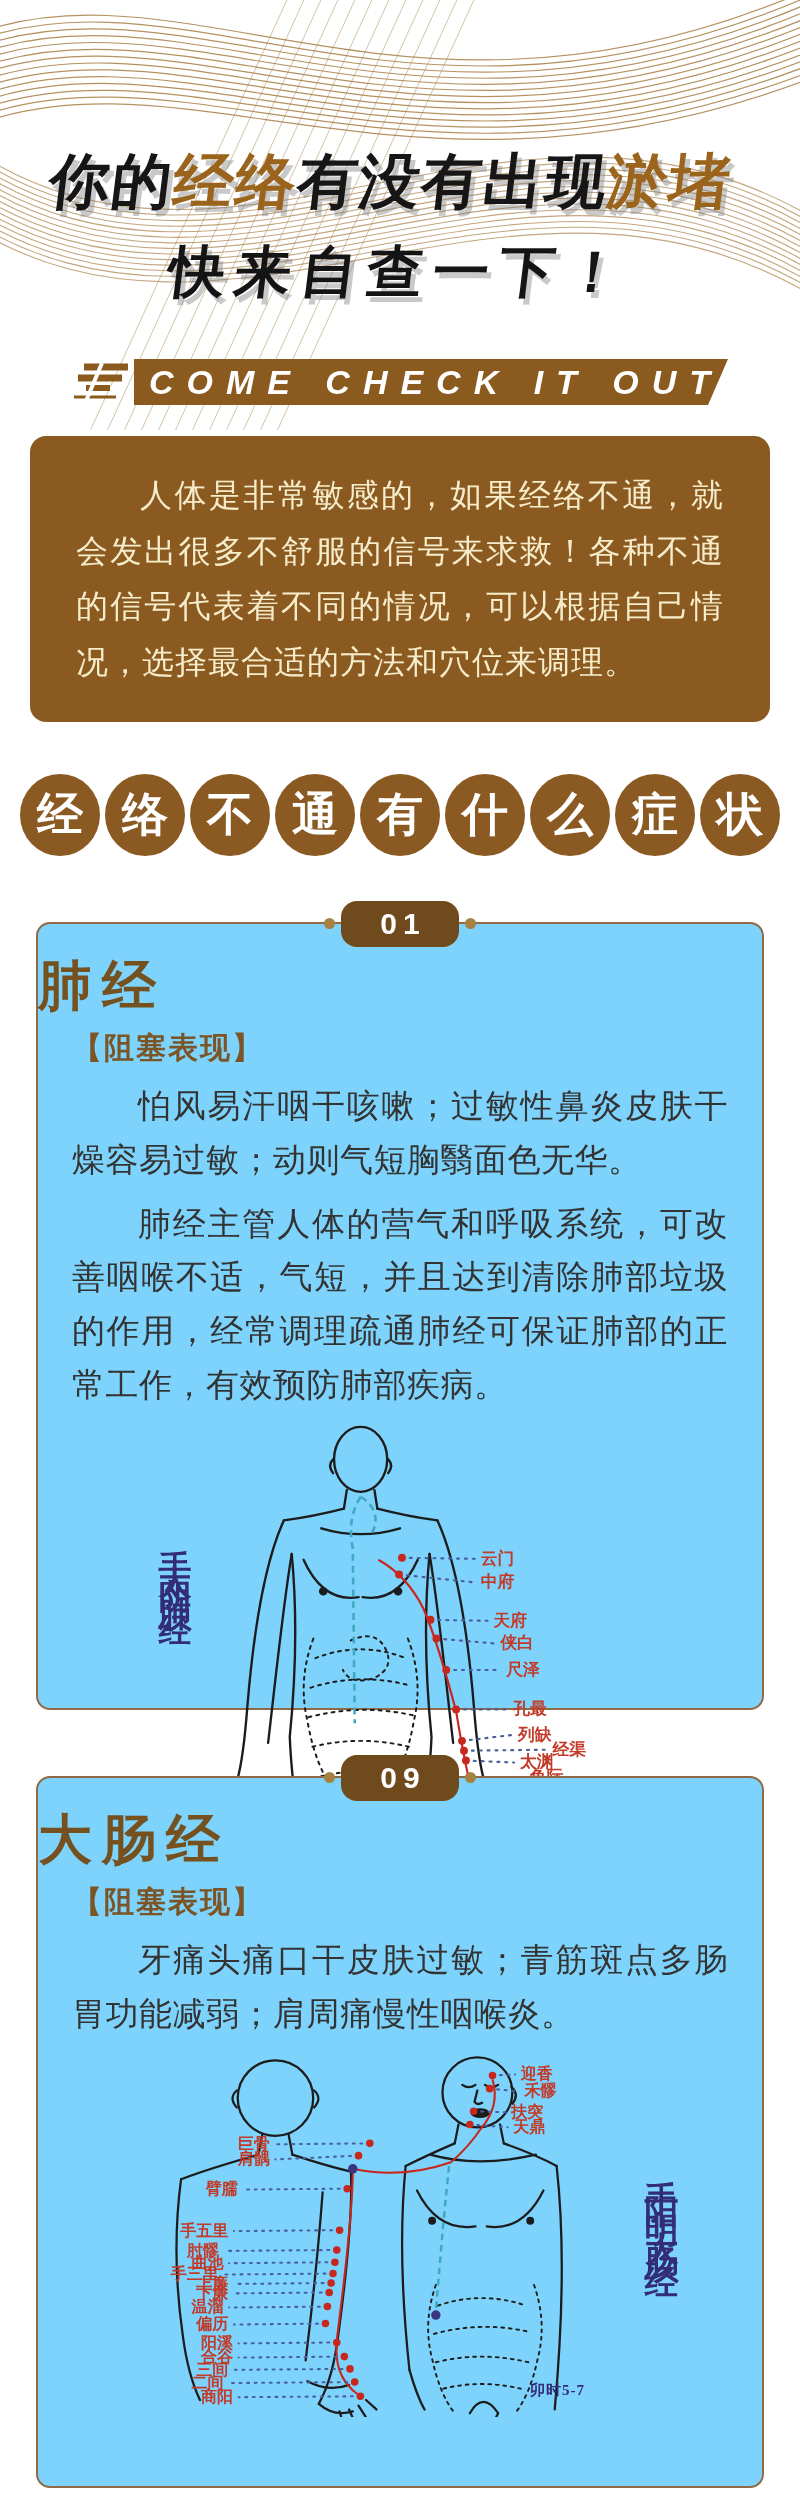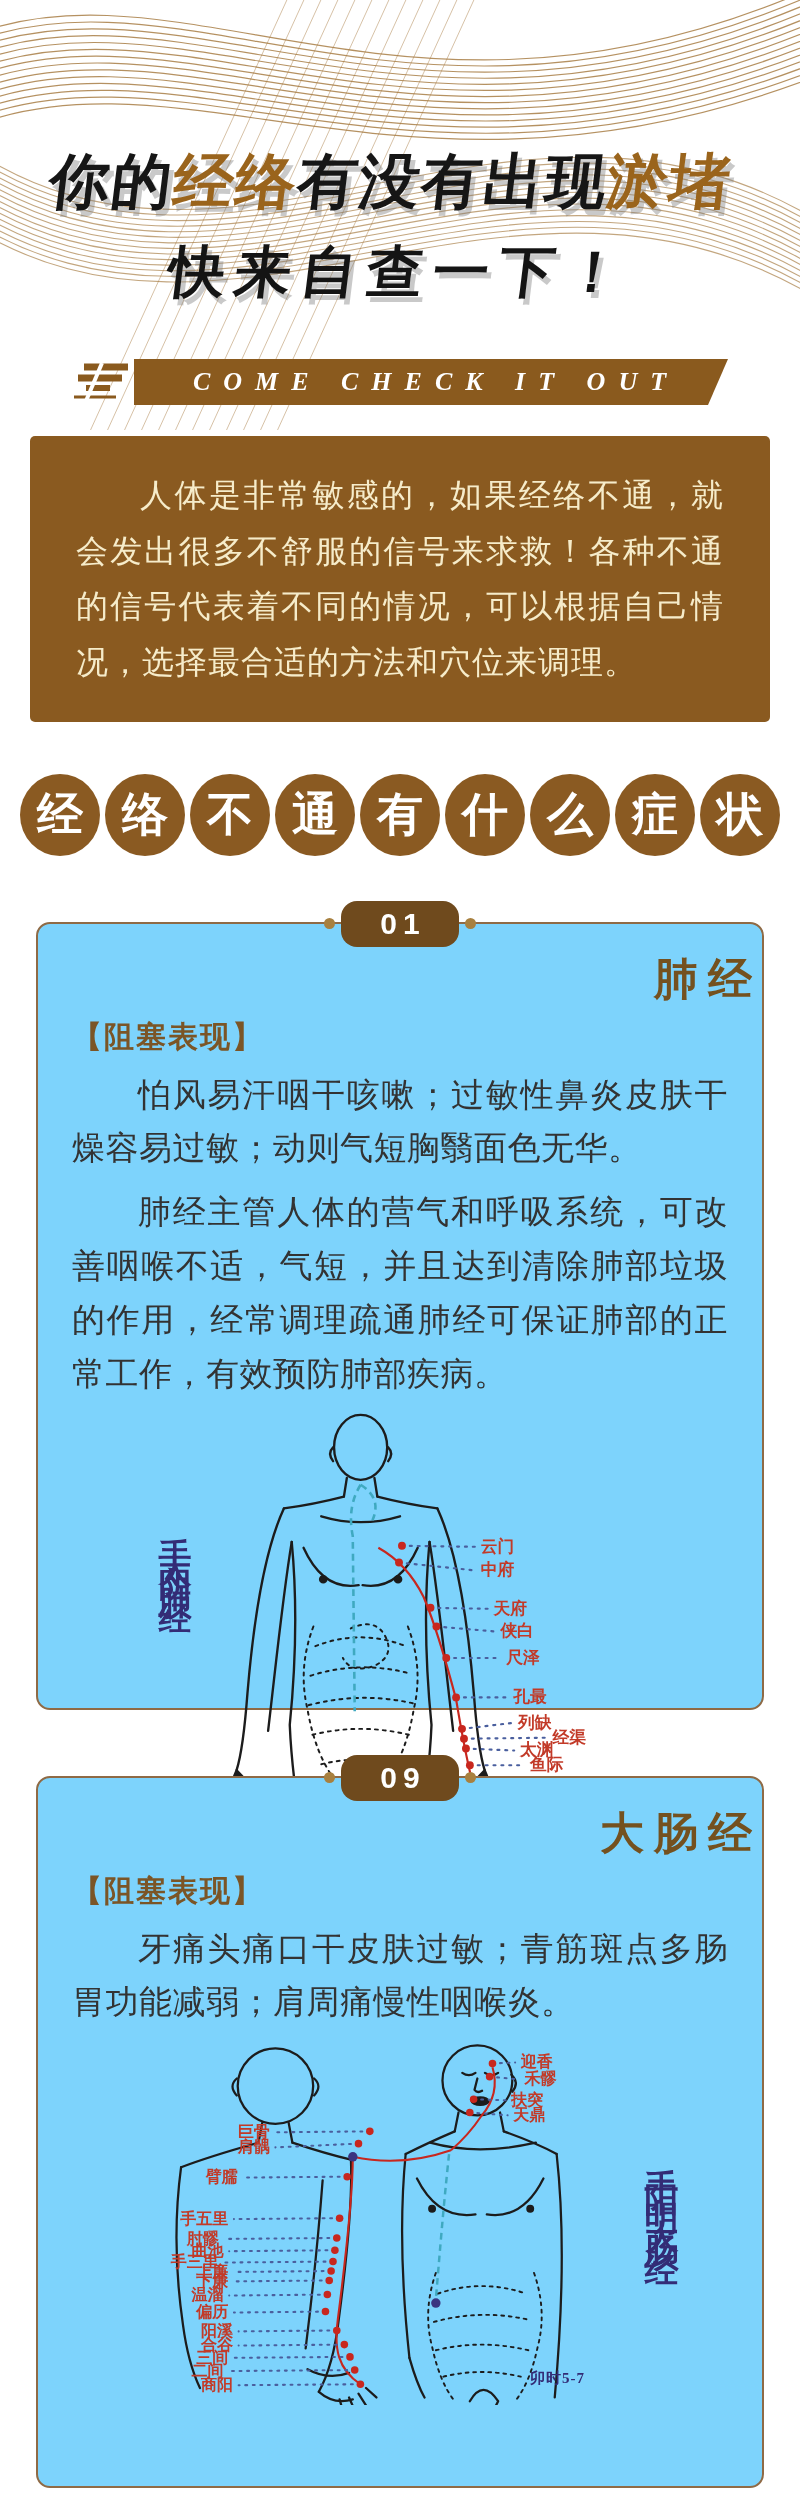--- a/index.html
+++ b/index.html
@@ -27,27 +27,27 @@
   
   .banner { position:relative; width:656px; height:46px; margin:48px auto 0; z-index:1; }
   .banner-icon { position:absolute; left:0; top:2px; }
   .banner-bar {
     position:absolute; left:62px; top:0; right:0; bottom:0;
     background:#8a5a1e;
     clip-path:polygon(0 0, 100% 0, calc(100% - 20px) 100%, 0 100%);
     display:flex; align-items:center; justify-content:center;
   }
   .banner-bar span {
-    color:#ffffff; font-size:26px; font-weight:700; font-style:italic;
-    letter-spacing:13px; padding-left:10px; white-space:nowrap;font-family:Liberation Serif, serif;
+    color:#ffffff; font-size:34px; font-weight:700; font-style:italic;
+    letter-spacing:13px; padding-left:10px; white-space:nowrap;
   }
   
   .intro-box {
     width:740px; height:286px; margin:24px auto 0;
-    background:#8a5a20; border-radius:5px;
+    background:#8a5a20; border-radius:16px;
     padding:32px 46px 0 46px;
   }
   .intro-box p {
     color:#f6ecca; font-size:32px; line-height:1.74; text-align:justify;
     text-indent:2em; font-weight:500; letter-spacing:1px;
   }
   
   .circle-row { margin-top:52px; display:flex; justify-content:center; gap:5px; height:82px; }
   .circle-char {
     width:80px; height:82px; border-radius:50%; background:#8a5a22;
@@ -68,21 +68,21 @@
     color:#fff; font-size:30px; font-weight:700; letter-spacing:6px;
     display:flex; align-items:center; justify-content:center; text-indent:6px;
   }
   .badge-dot {
     position:absolute; top:-6px; width:11px; height:11px; border-radius:50%;
     background:#a8803f;
   }
   .badge-dot.left  { left:calc(50% - 76px); }
   .badge-dot.right { right:calc(50% - 76px); }
   .card-title {
-    text-align:right; color:#74511f; font-size:44px; font-weight:900;
+    text-align:left; color:#74511f; font-size:54px; font-weight:900;
     letter-spacing:10px; line-height:1.15;
   }
   .block-label {
     margin:12px 0 0 34px; color:#7b5526; font-size:30px; font-weight:900;
     letter-spacing:2px;
   }
   .card p.body-text {
     margin:10px 34px 0 34px; color:#333333; font-size:33px; line-height:1.63;
     text-align:justify; text-indent:2em; letter-spacing:0.5px;
   }

